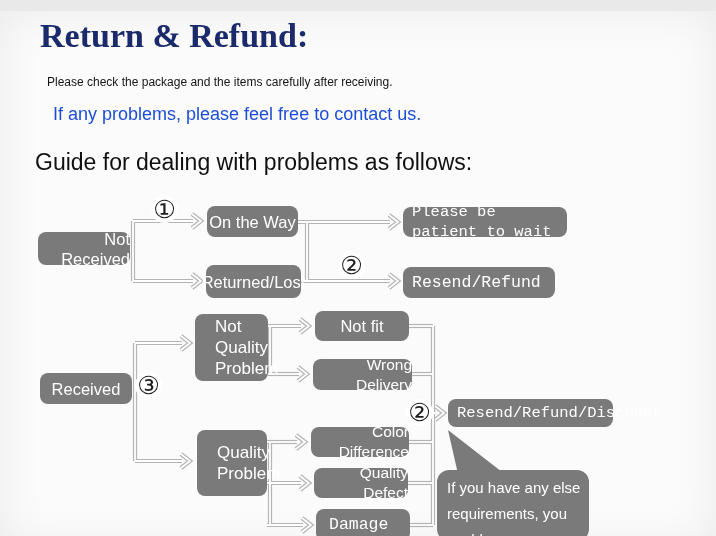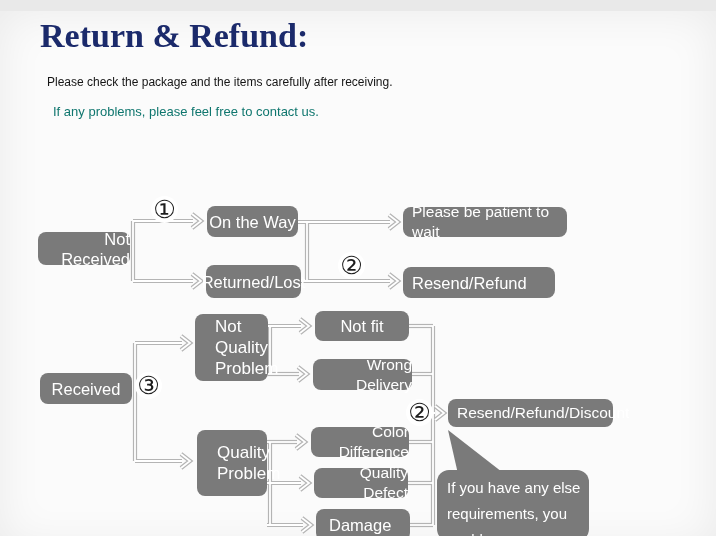--- a/index.html
+++ b/index.html
@@ -8,32 +8,32 @@
     background:#fbfbfb;overflow:hidden;
     box-shadow:inset 0 0 45px rgba(0,0,0,0.07);
     font-family:"Liberation Sans",sans-serif;
   }
   .page-title{
     position:absolute;left:40px;top:6px;
     font-family:"Liberation Serif",serif;font-weight:700;
     font-size:34px;color:var(--title,#1b2a6b);letter-spacing:0px;
   }
   .intro1{position:absolute;left:47px;top:64px;font-size:12px;color:#151515;}
-  .intro2{position:absolute;left:53px;top:93px;font-size:13px;color:#0f766e;}
+  .intro2{position:absolute;left:53px;top:93px;font-size:18px;color:#1d4ed8;}
   .guide-heading{position:absolute;left:35px;top:138px;font-size:23px;color:#101010;}
   svg.net{position:absolute;left:0;top:0;z-index:1;}
   .net-outer{stroke:var(--line,#b4b4b4);stroke-width:4.2px;fill:none;stroke-linejoin:miter;}
   .net-inner{stroke:#ffffff;stroke-width:1.8px;fill:none;stroke-linejoin:miter;}
   .box{
     position:absolute;z-index:2;background:var(--box-fill,#7a7a7a);
     color:var(--box-text,#ffffff);border-radius:8px;
     display:flex;align-items:center;justify-content:center;
     font-size:16.5px;line-height:20px;box-sizing:border-box;text-align:right;
   }
-  .box.left{justify-content:flex-start;text-align:left;padding-left:9px;}
+  .box.left{justify-content:flex-start;text-align:left;padding-left:9px;font-family:Liberation Mono, monospace;}
   .box.ml{
     justify-content:flex-start;text-align:left;padding-left:20px;
     white-space:pre-line;font-size:17px;line-height:21px;
   }
   .box.small{font-size:15.5px;}
   .badge{
     position:absolute;z-index:3;width:27px;height:27px;line-height:27px;
     text-align:center;font-family:"DejaVu Sans",sans-serif;
     font-size:25px;color:#1c1c1c;background:#ffffff;border-radius:50%;
   }
@@ -45,20 +45,21 @@
   }
 </style>
 </head>
 <body>
 
 <div class="stage">
 
   <div class="page-title">Return &amp; Refund:</div>
   <div class="intro1">Please check the package and the items carefully after receiving.</div>
   <div class="intro2">If any problems, please feel free to contact us.</div>
+  <div class="guide-heading">Guide for dealing with problems as follows:</div>
 
   <svg class="net" width="716" height="536" viewBox="0 0 716 536" aria-hidden="true">
     <g class="net-outer">
       <g id="net-paths">
 
         <path d="M133,210 H193"></path>
           <path d="M192,203 L201,210 L192,217"></path>
         <path d="M133,270 H193"></path>
           <path d="M192,263 L201,270 L192,277"></path>
         <path d="M133,210 V270"></path>

